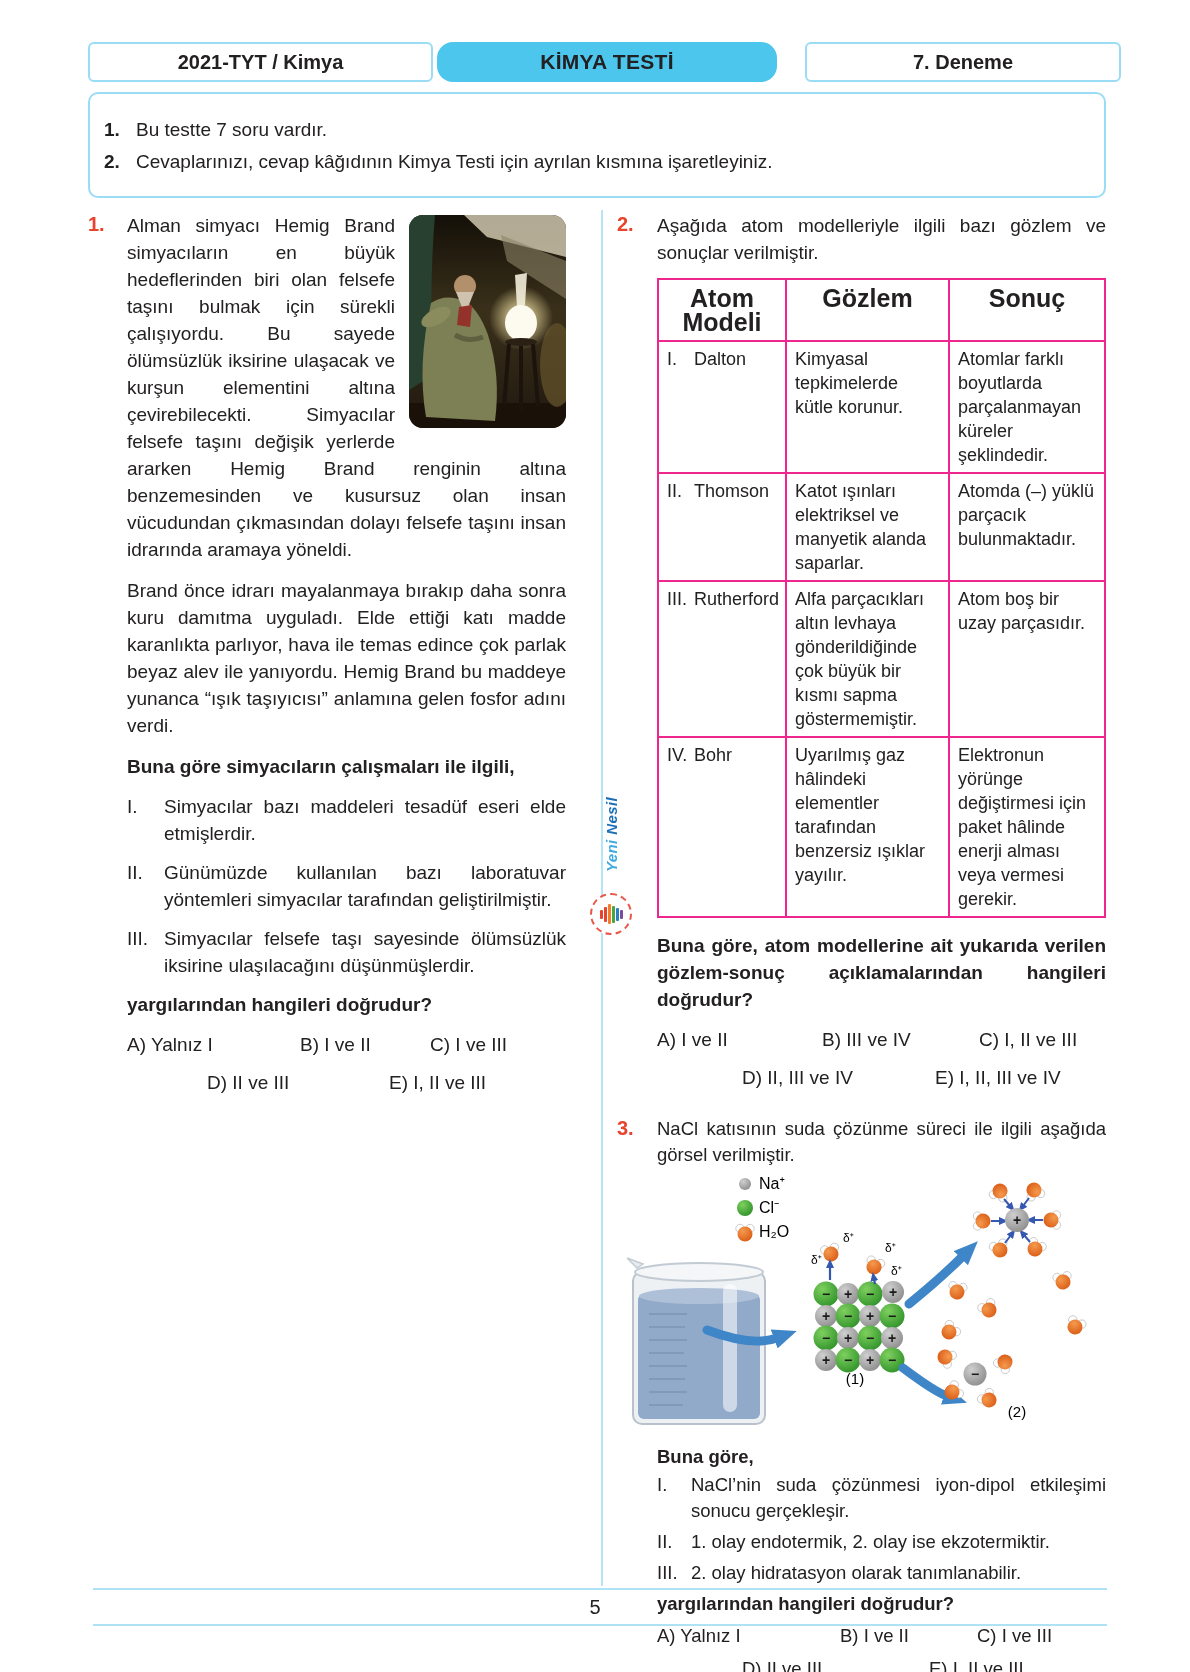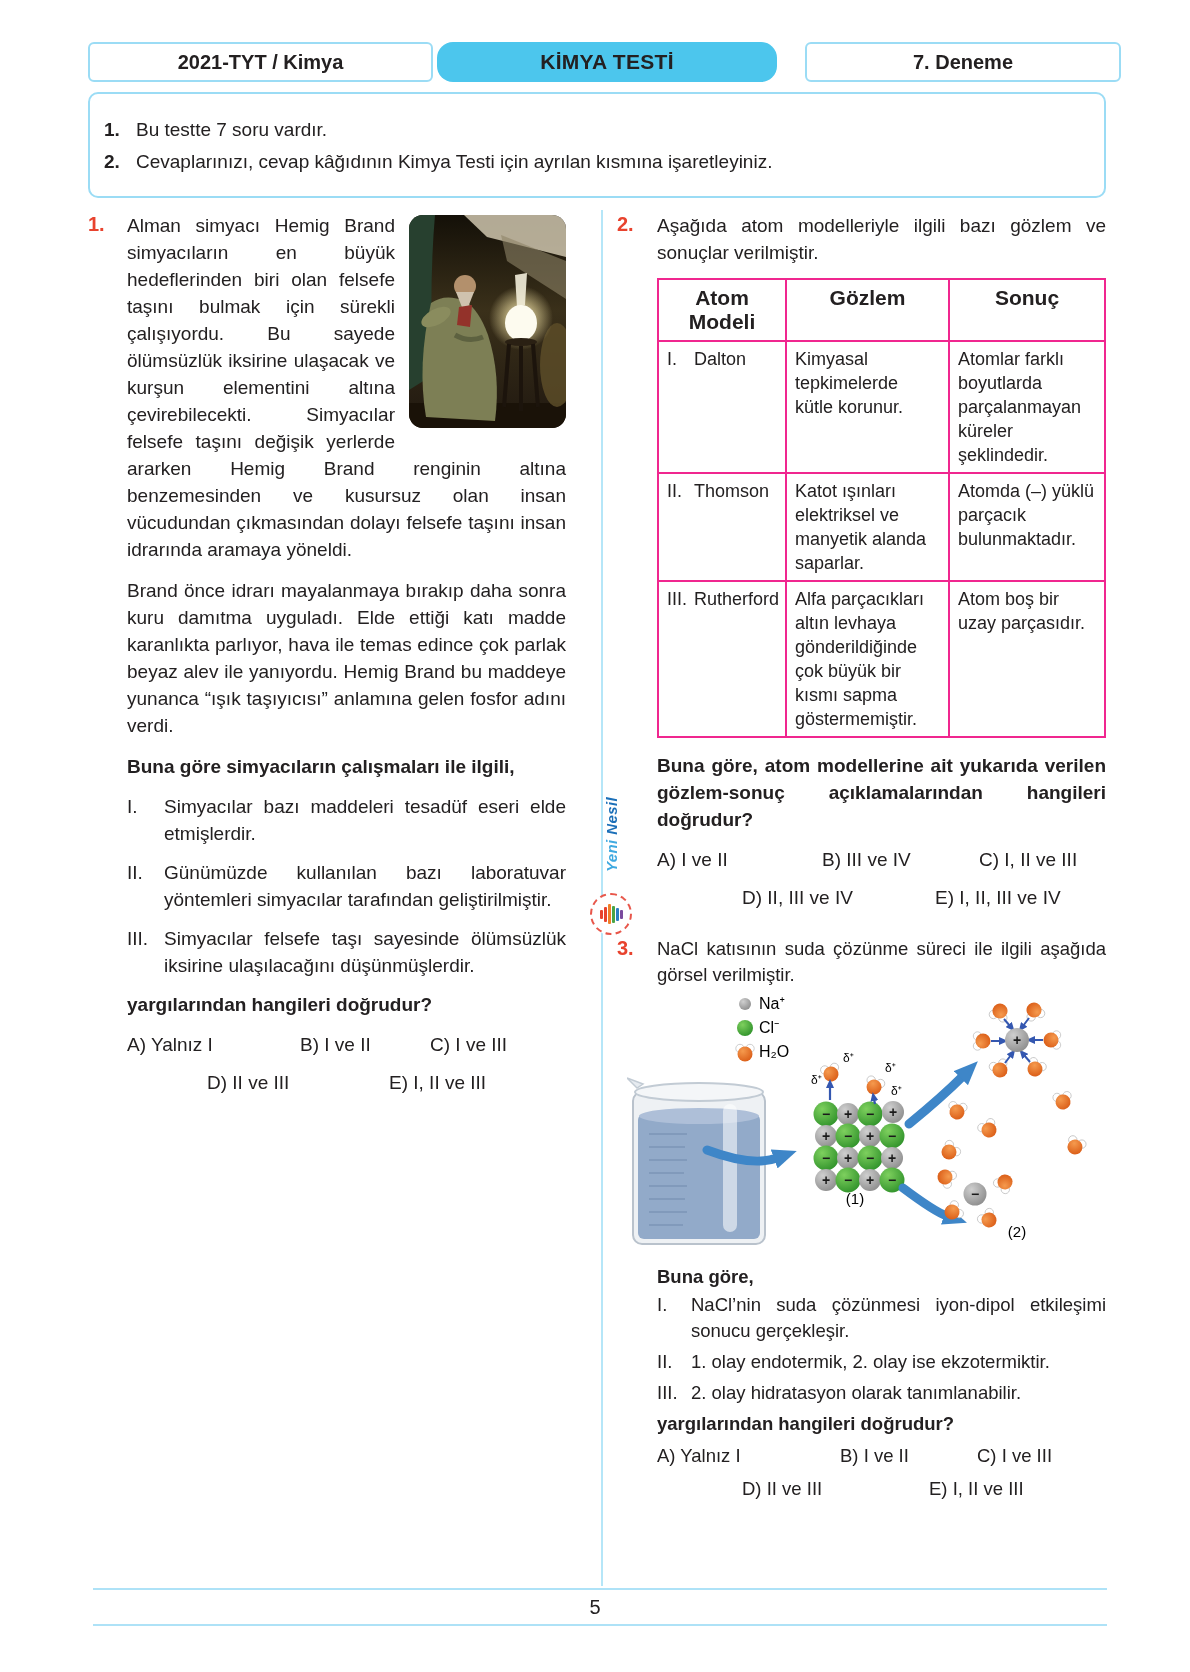--- a/index.html
+++ b/index.html
@@ -37,21 +37,21 @@
   .rt{flex:1;text-align:justify;}
   .opts{position:relative;margin-top:2px;text-decoration:underline;}
   .opt{position:absolute;white-space:nowrap;}
 
   
   .art{float:right;width:157px;height:213px;margin:3px 0 8px 14px;border-radius:14px;overflow:hidden;}
 
   
   .tbl{border-collapse:collapse;margin:12px 0 14px 0;width:447px;font-size:18px;line-height:24px;table-layout:fixed;}
   .tbl th,.tbl td{border:2px solid #f0268f;padding:5px 8px;vertical-align:top;text-align:left;}
-  .tbl th{text-align:center;font-size:21px;padding:6px 2px;}
+  .tbl th{text-align:center;font-size:25px;padding:6px 2px;}
   .mcell{display:flex;}
   .mn{flex:none;width:27px;}
 
   
   .diagram{margin:4px 0 10px -30px;}
 
   
   .logo-text{position:absolute;left:541px;top:826px;width:140px;text-align:center;
              transform:rotate(-90deg);font-style:italic;font-weight:bold;font-size:15px;letter-spacing:.4px;}
   .logo-w1{color:#3fa9e0;}
@@ -211,20 +211,30 @@
           <tr>
             <td>
                   <div class="mcell">
                     <span class="mn">III.</span>
                     <span>Rutherford</span>
                   </div>
                 </td>
             <td>Alfa parçacıkları altın levhaya gönderildiğinde çok büyük bir kısmı sapma göstermemiştir.</td>
             <td>Atom boş bir uzay parçasıdır.</td>
           </tr>
+          <tr>
+            <td>
+                  <div class="mcell">
+                    <span class="mn">IV.</span>
+                    <span>Bohr</span>
+                  </div>
+                </td>
+            <td>Uyarılmış gaz hâlindeki elementler tarafından benzersiz ışıklar yayılır.</td>
+            <td>Elektronun yörünge değiştirmesi için paket hâlinde enerji alması veya vermesi gerekir.</td>
+          </tr>
         </tbody>
           </table>
         <p class="stem">Buna göre, atom modellerine ait yukarıda verilen gözlem-sonuç açıklamalarından hangileri doğrudur?</p>
         <div class="opts" style="height:72px">
           <span class="opt" style="left:0;top:0">A) I ve II</span>
           <span class="opt" style="left:165px;top:0">B) III ve IV</span>
           <span class="opt" style="left:322px;top:0">C) I, II ve III</span>
           <span class="opt" style="left:85px;top:38px">D) II, III ve IV</span>
           <span class="opt" style="left:278px;top:38px">E) I, II, III ve IV</span>
         </div>

